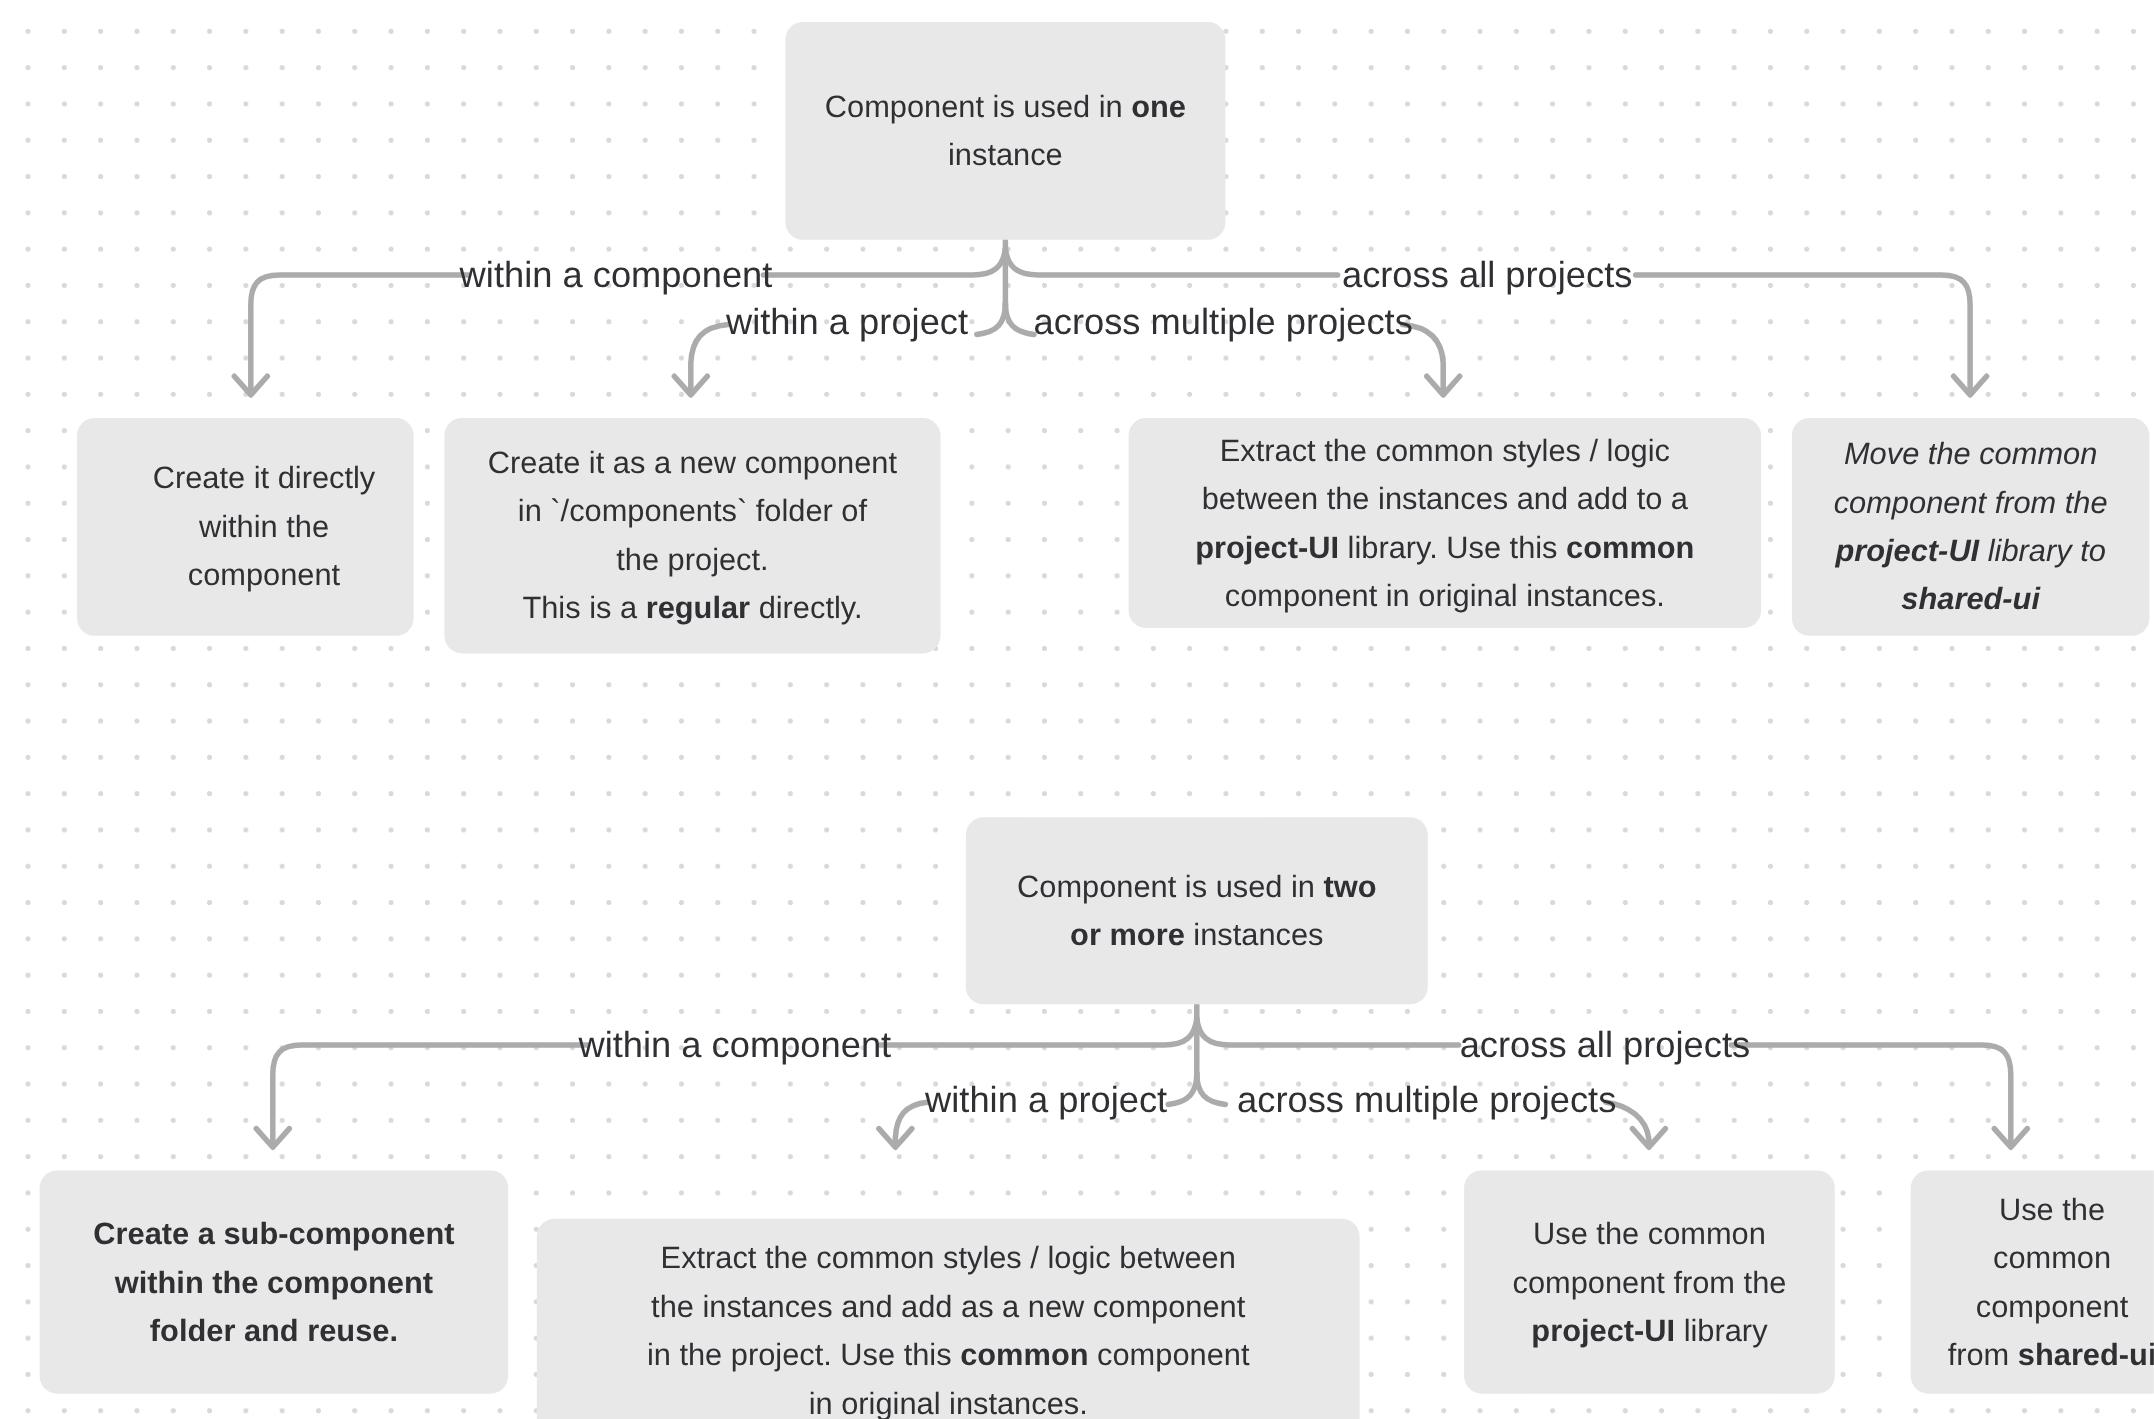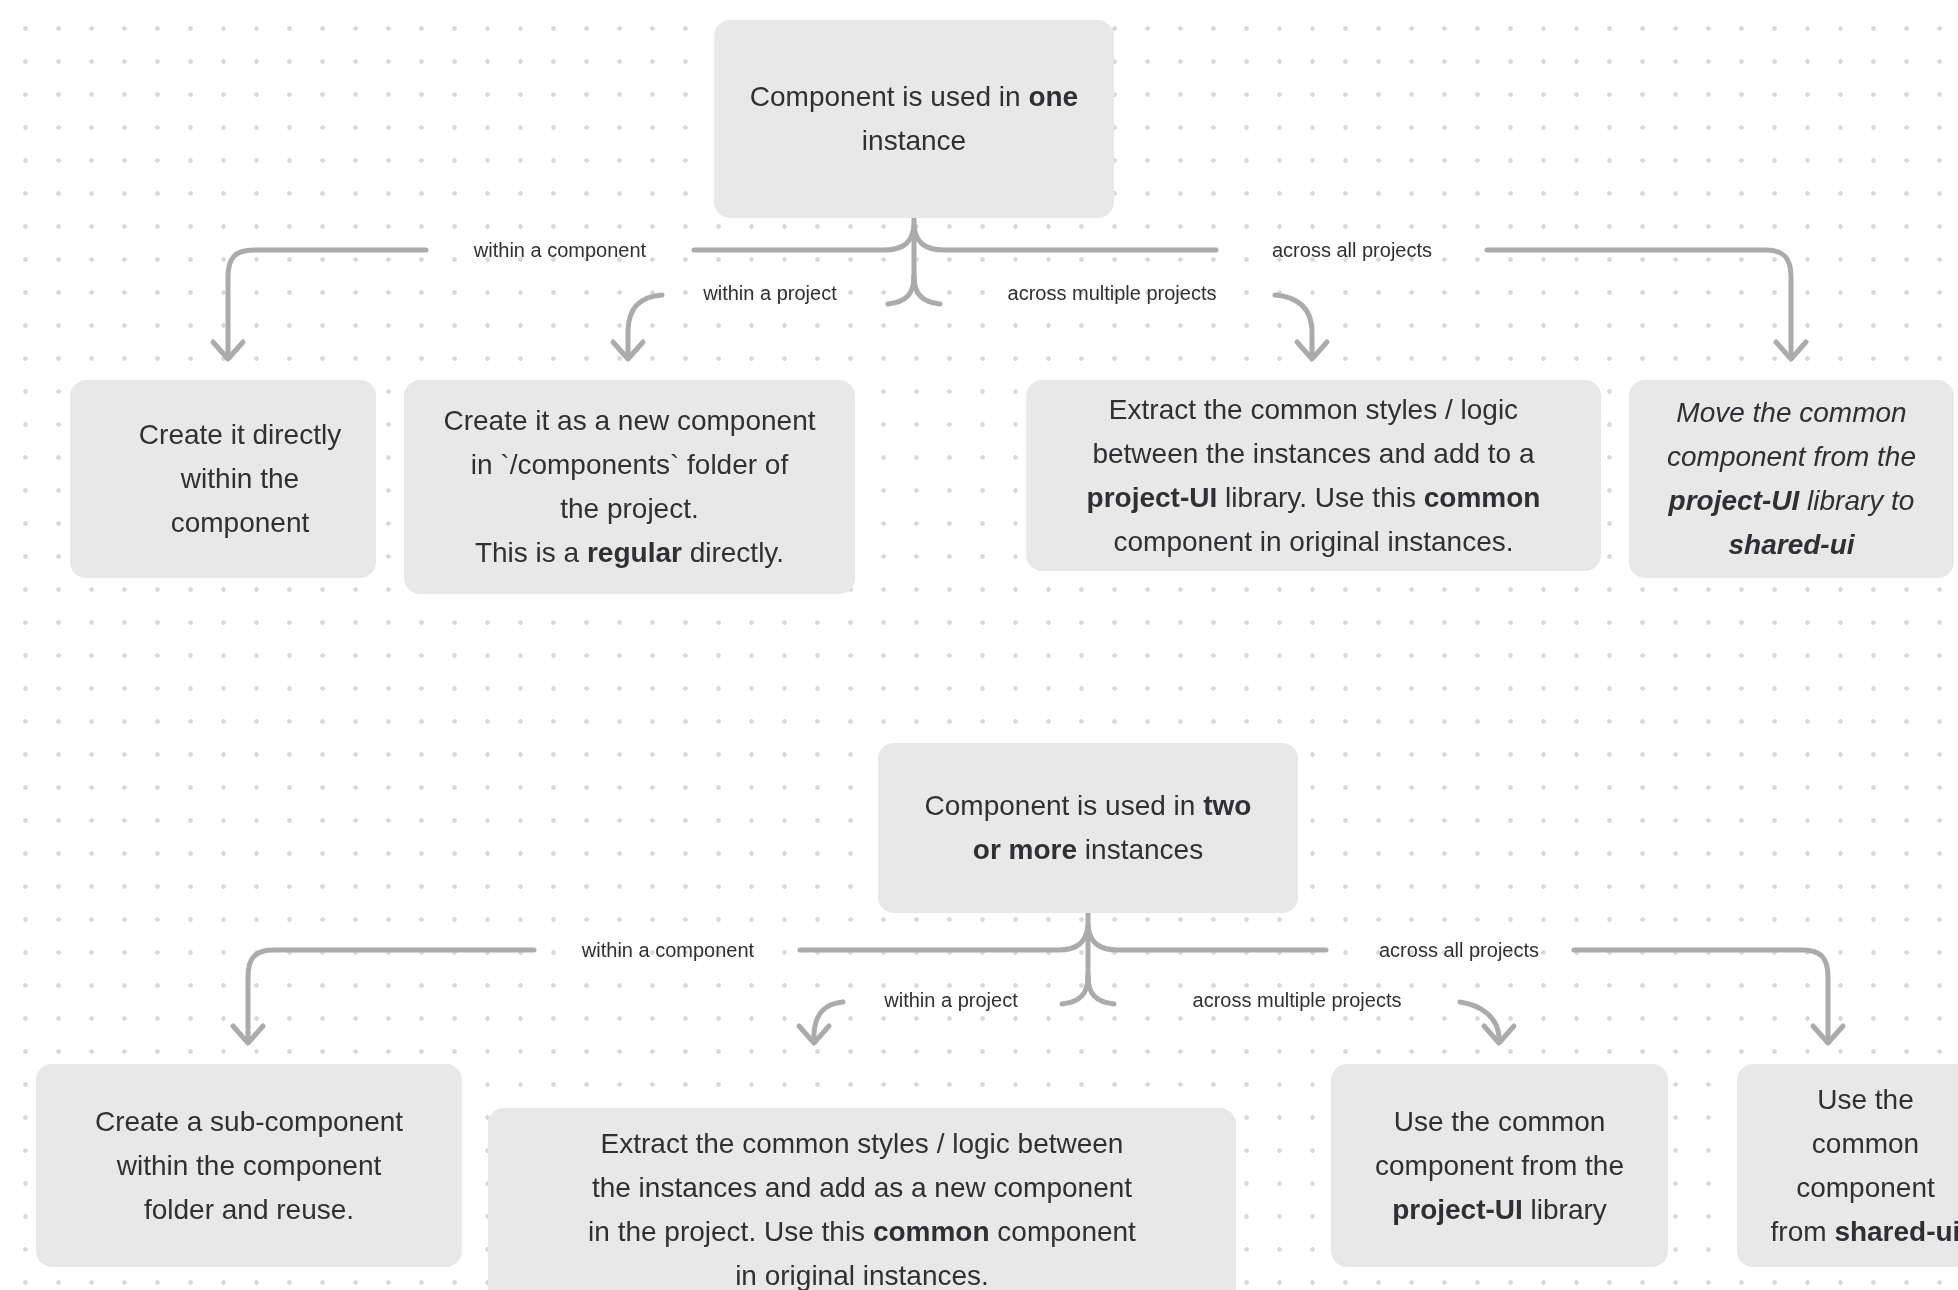--- a/index.html
+++ b/index.html
@@ -23,21 +23,21 @@
   .connector-layer path{stroke:var(--line);stroke-width:5;fill:none;stroke-linecap:round;stroke-linejoin:round;}
   .node{
     position:absolute;background:var(--box-fill);border-radius:16px;
     display:flex;align-items:center;justify-content:center;
     text-align:center;font-size:28px;line-height:44px;color:var(--text);
     padding:14px 10px;
   }
   .node b{font-weight:700;}
   .branch-label{
     position:absolute;transform:translate(-50%,-50%);
-    font-size:20px;line-height:34px;white-space:nowrap;color:var(--text);text-align:right;
+    font-size:33px;line-height:34px;white-space:nowrap;color:var(--text);text-align:right;
   }
 </style>
 </head>
 <body>
 
 <div class="canvas">
 
   <svg class="connector-layer" viewBox="0 0 1958 1290" xmlns="http://www.w3.org/2000/svg">
 
     <g>
@@ -138,21 +138,21 @@
         <div><span>Component is used in </span><b>two</b></div>
         <div><b>or more</b><span> instances</span></div>
       </div>
     </div>
 
   <div class="branch-label" style="left:668px;top:950px;">within a component</div>
   <div class="branch-label" style="left:951px;top:1000px;">within a project</div>
   <div class="branch-label" style="left:1297px;top:1000px;">across multiple projects</div>
   <div class="branch-label" style="left:1459px;top:950px;">across all projects</div>
 
-  <div class="node" style="left:36px;top:1064px;width:426px;height:203px;">
+  <div class="node" style="left:36px;top:1064px;width:426px;height:203px;font-weight:bold;">
       <div>
         <div><span>Create a sub-component</span></div>
         <div><span>within the component</span></div>
         <div><span>folder and reuse.</span></div>
       </div>
     </div>
   <div class="node" style="left:488px;top:1108px;width:748px;height:203px;">
       <div>
         <div><span>Extract the common styles / logic between</span></div>
         <div><span>the instances and add as a new component</span></div>

